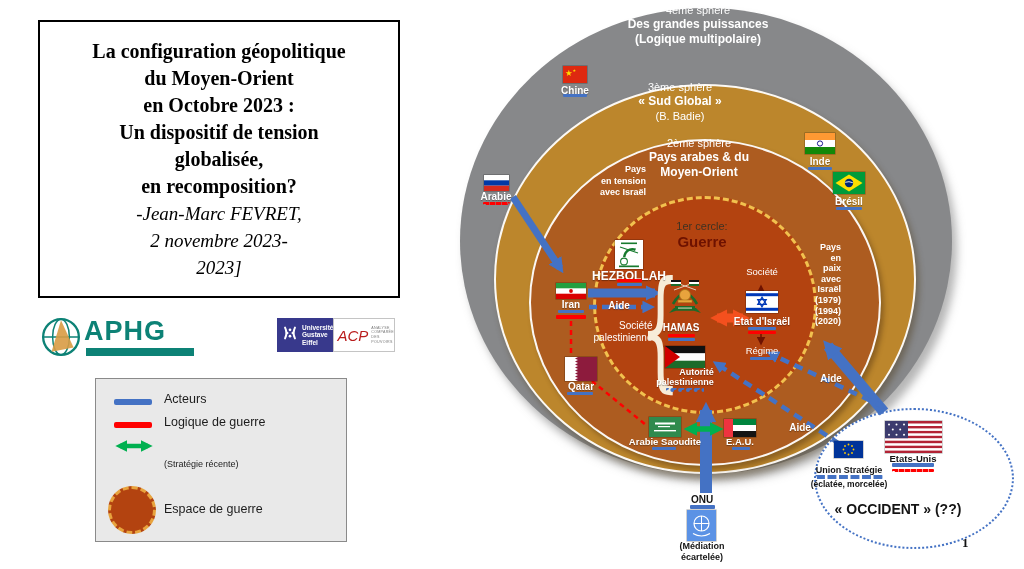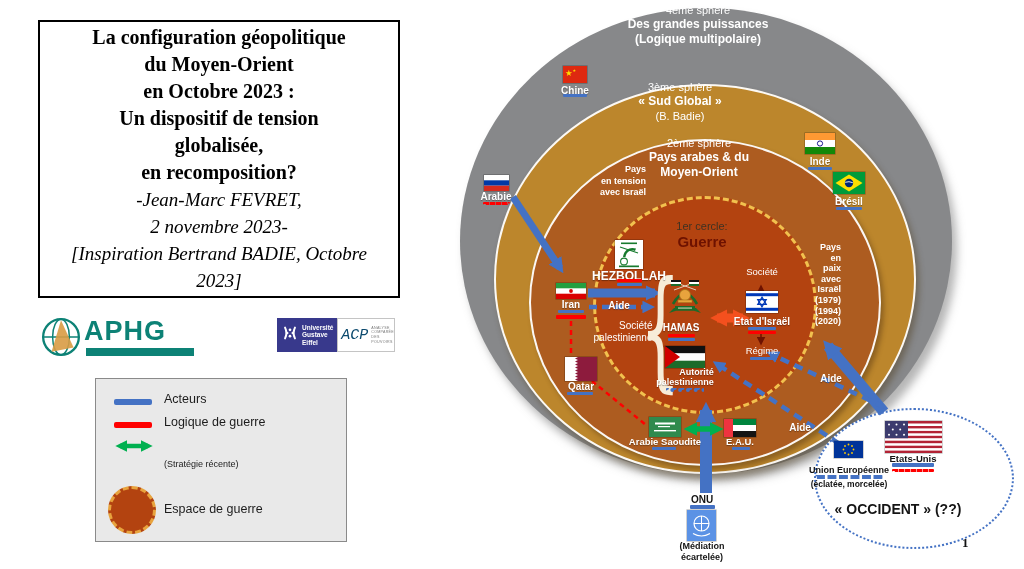--- a/index.html
+++ b/index.html
@@ -65,38 +65,37 @@
 
   
   .aphg{position:absolute;left:38px;top:314px;width:160px;height:52px}
   .aphg-txt{position:absolute;left:46px;top:2px;font-weight:bold;font-size:27px;color:#0d8276;
             letter-spacing:1px;font-family:"Liberation Sans",sans-serif}
   .aphg-bar{position:absolute;left:48px;top:34px;width:108px;height:8px;background:#0d8276}
   .uge{position:absolute;left:277px;top:318px;width:118px;height:34px;display:flex}
   .uge-left{width:61px;background:#38398c;color:#fff;display:flex;align-items:center;gap:3px;padding-left:4px}
   .uge-name{font-size:6.5px;line-height:7.5px;font-weight:bold}
   .uge-right{flex:1;background:#fff;border:1px solid #c4c4c4;display:flex;align-items:center;gap:3px;padding-left:3px}
-  .acp-mono{font-family:Liberation Mono, monospace;font-style:italic;font-size:15px;color:#0c4a6e}
+  .acp-mono{font-family:Liberation Sans, sans-serif;font-style:italic;font-size:15px;color:#b91c1c}
   .acp-lines{font-size:3.6px;line-height:4.6px;color:#777;letter-spacing:.3px}
 </style>
 </head>
 <body>
 
 <div class="slide">
 
   <div class="title-box">
     <div class="tb">La configuration géopolitique</div>
     <div class="tb">du Moyen-Orient</div>
     <div class="tb">en Octobre 2023 :</div>
     <div class="tb">Un dispositif de tension</div>
     <div class="tb">globalisée,</div>
     <div class="tb">en recomposition?</div>
     <div class="ti">-Jean-Marc FEVRET,</div>
     <div class="ti">2 novembre 2023-</div>
-    <div class="ti">[Inspiration Bertrand BADIE, Octobre</div>
     <div class="ti">2023]</div>
   </div>
 
   <div class="aphg">
     <span class="abs" style="left:2px;top:2px;width:42px;height:42px">
       <svg viewBox="0 0 40 40" width="42" height="42">
         <circle cx="20" cy="20" r="17" fill="none" stroke="#0d8276" stroke-width="2.2"></circle>
         <ellipse cx="20" cy="20" rx="8" ry="17" fill="none" stroke="#0d8276" stroke-width="1.4"></ellipse>
         <path d="M3 20 H37" stroke="#0d8276" stroke-width="1.4"></path>
         <path d="M20 4 L32 30 L11 34 Z" fill="#d89b44" opacity=".9"></path>
@@ -428,21 +427,21 @@
             <circle cx="18" cy="5" r=".9"></circle>
             <circle cx="19.5" cy="8.5" r=".9"></circle>
         <circle cx="18" cy="12" r=".9"></circle>
             <circle cx="14.5" cy="13.5" r=".9"></circle>
             <circle cx="11" cy="12" r=".9"></circle>
         <circle cx="9.5" cy="8.5" r=".9"></circle>
             <circle cx="11" cy="5" r=".9"></circle>
           </g>
         </svg>
     </div>
-    <span class="blbl" style="left:849px;top:465px;font-size:9px">Union Européenne</span>
+    <span class="blbl" style="left:849px;top:465px;font-size:9px">Union Stratégie</span>
     <span class="bar bdash" style="left:815px;top:475px;width:68px"></span>
     <span class="blbl" style="left:849px;top:479px;font-size:8.5px">(éclatée, morcelée)</span>
 
     <div class="flag" style="left:885px;top:421px;width:57px;height:32px">
       <svg viewBox="0 0 57 32">
           <rect width="57" height="32" fill="#b22234"></rect>
         <g fill="#fff">
             <rect y="2.5" width="57" height="2.5"></rect>
             <rect y="7.4" width="57" height="2.5"></rect>
             <rect y="12.3" width="57" height="2.5"></rect>

